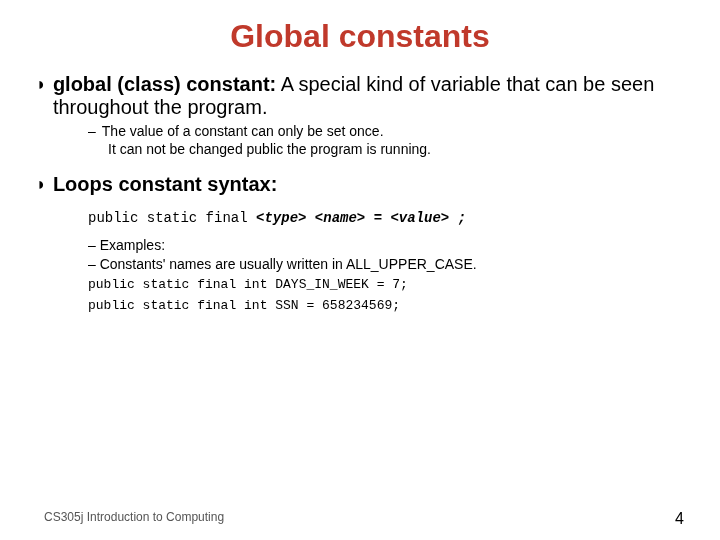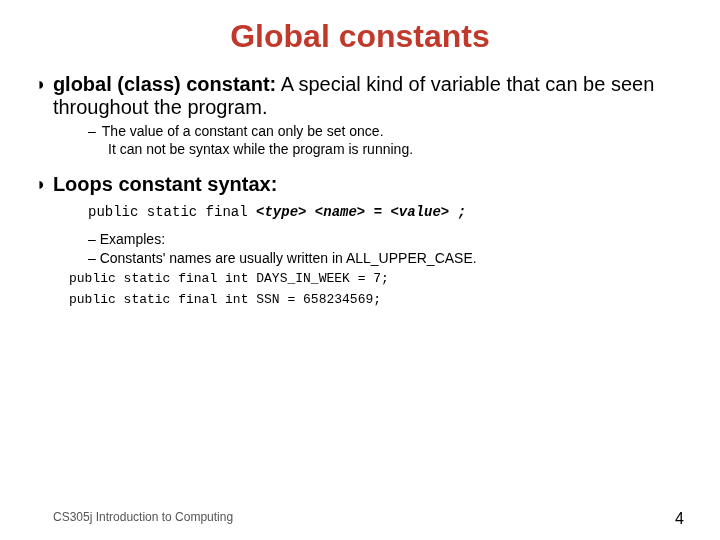--- a/index.html
+++ b/index.html
@@ -73,38 +73,38 @@
     }
 
     .sub-bullet-text {
       font-size: 14px;
     }
 
     .code-block {
       font-family: 'Courier New', Courier, monospace;
       font-size: 14px;
       margin-left: 52px;
-      margin-top: 6px;
+      margin-top: 12px;
       margin-bottom: 6px;
       line-height: 1.5;
     }
 
     .code-block .kw {
       font-weight: normal;
     }
 
     .code-block .param {
       font-style: italic;
       font-weight: bold;
     }
 
     .footer {
       position: absolute;
       bottom: 12px;
-      left: 17px;
+      left: 8px;
       right: 0;
       display: flex;
       justify-content: space-between;
       padding: 0 36px;
       font-size: 12px;
       color: #555;
     }
 
     .footer-left {}
     .footer-center {}
@@ -116,21 +116,21 @@
 
     .dash-indent {
       margin-left: 52px;
       font-size: 14px;
       margin-bottom: 3px;
     }
 
     .examples-block {
       font-family: 'Courier New', Courier, monospace;
       font-size: 13px;
-      margin-left: 33px;
+      margin-left: 52px;
       line-height: 1.6;
     }
   </style>
 </head>
 <body>
 
 <div class="slide">
 
   <div class="title">Global constants</div>
 
@@ -140,21 +140,21 @@
       <span class="bullet-text">
         <span>global (class) constant:</span><span class="normal"> A special kind of variable that can be seen throughout the program.</span>
       </span>
     </div>
     <div class="sub-bullet">
       <span class="sub-bullet-dash">–</span>
       <span class="sub-bullet-text">The value of a constant can only be set once.</span>
     </div>
     <div class="sub-bullet">
       <span class="sub-bullet-dash"></span>
-      <span class="sub-bullet-text" style="margin-left:14px;">It can not be syntax while the program is running.</span>
+      <span class="sub-bullet-text" style="margin-left:14px;">It can not be changed public the program is running.</span>
     </div>
   </div>
 
   <div class="section">
     <div class="bullet-main">
       <span class="bullet-icon">◗</span>
       <span class="bullet-text">
         <span>Loops constant syntax:</span>
       </span>
     </div>

